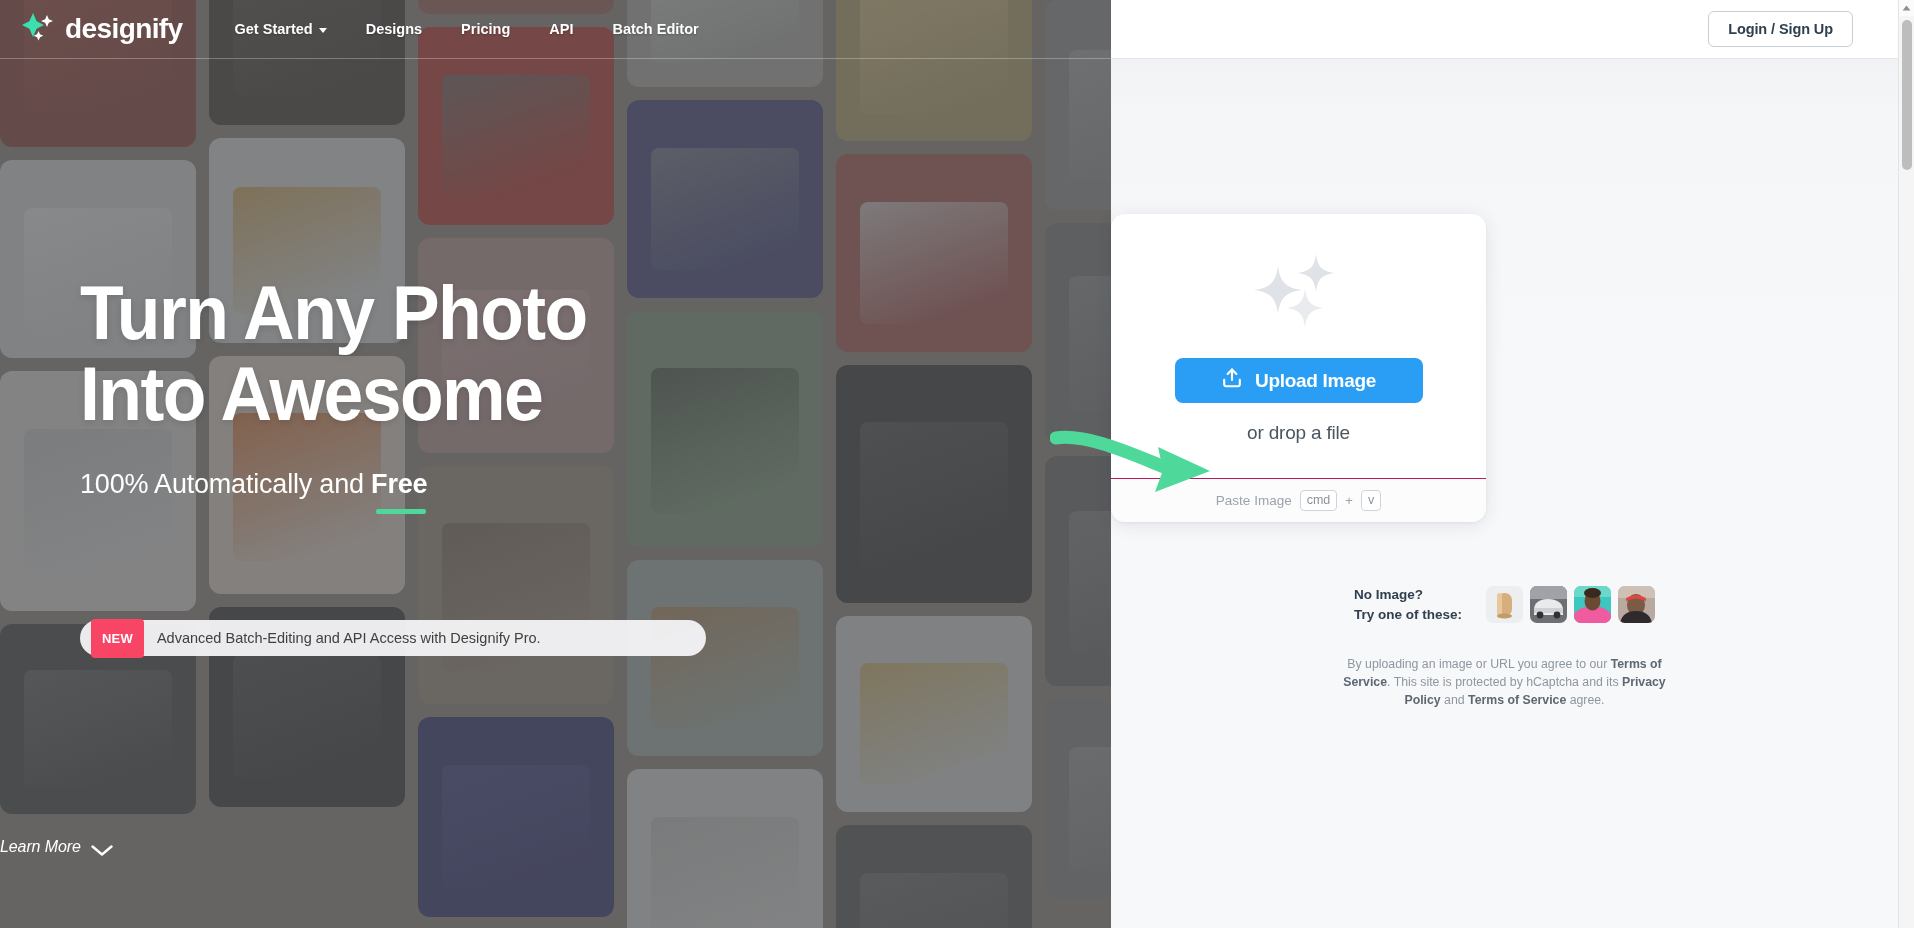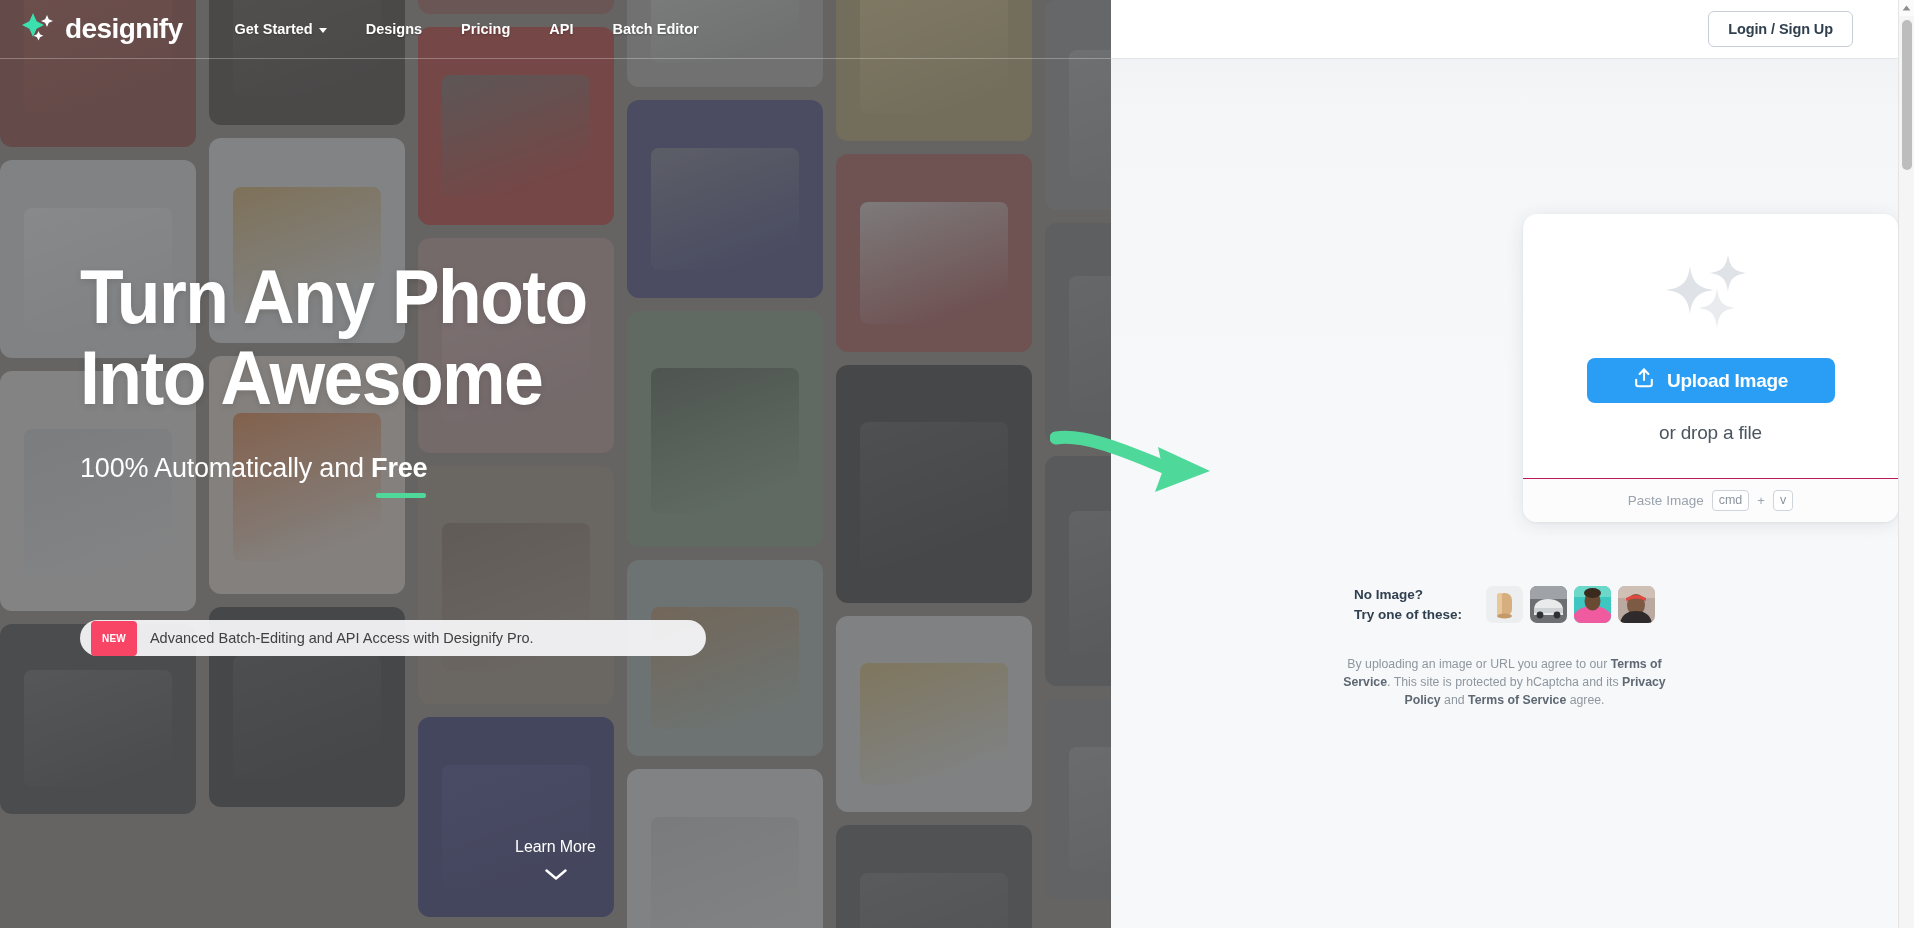--- a/index.html
+++ b/index.html
@@ -58,21 +58,21 @@
     display: flex; align-items: center; gap: 6px; cursor: pointer;
     white-space: nowrap; text-shadow: 0 1px 2px rgba(0,0,0,0.25);
   }
   .caret {
     width: 0; height: 0; border-left: 4.5px solid transparent;
     border-right: 4.5px solid transparent; border-top: 5px solid #ffffff;
     margin-top: 2px;
   }
 
   
-  #herotext { position: absolute; left: 80px; top: 256px; z-index: 25; }
+  #herotext { position: absolute; left: 80px; top: 272px; z-index: 25; }
   #headline {
     color: #ffffff; font-weight: 700; font-size: 76px; line-height: 1.07;
     letter-spacing: -1.6px; font-family: "Liberation Sans", sans-serif;
     transform: scaleX(0.94); transform-origin: left center;
     text-shadow: 0 2px 8px rgba(0,0,0,0.12);
   }
   #headline .l2 { display: block; }
   #subhead {
     margin-top: 34px; color: #ffffff; font-size: 27px; font-weight: 400;
     letter-spacing: -0.2px; position: relative; display: inline-block;
@@ -84,30 +84,31 @@
   }
 
   
   #newbanner {
     position: absolute; left: 80px; top: 620px; z-index: 25;
     width: 626px; height: 36px; border-radius: 18px;
     background: rgba(247,248,250,0.93);
     display: flex; align-items: center; padding-left: 11px; gap: 13px;
   }
   #newbadge {
-    background: #f94565; color: #fff; font-size: 10px; font-weight: 700;
+    background: #f94565; color: #fff; font-size: 13px; font-weight: 700;
     border-radius: 4px; padding: 12px 11px; letter-spacing: 0.2px;
   }
   #newtext { color: #404040; font-size: 14.5px; }
 
   
   #learnmore {
     position: absolute; left: 0; top: 838px; width: 1111px; z-index: 25;
-    display: flex; flex-direction: column; align-items: center; gap: 10px;
+    display: flex; align-items: center; gap: 10px;
     cursor: pointer;
+    font-style: italic;
   }
   #learnmore .lbl { color: #ffffff; font-size: 16px; letter-spacing: -0.1px; }
   #chev {
     width: 22px; height: 11px;
   }
 
   
   #arrow { position: absolute; left: 1050px; top: 430px; z-index: 26; }
 
   
@@ -121,21 +122,21 @@
     display: flex; align-items: center; justify-content: flex-end; padding-right: 45px;
   }
   #loginbtn {
     border: 1px solid #c9ced6; border-radius: 6px; background: #ffffff;
     color: #31404f; font-size: 14.5px; font-weight: 700; letter-spacing: -0.1px;
     padding: 9px 19px; cursor: pointer; font-family: "Liberation Sans", sans-serif;
   }
 
   #upcardwrap {
     position: absolute; left: 0; right: 0; top: 214px;
-    display: flex; flex-direction: column; align-items: flex-end;
+    display: flex; flex-direction: column; align-items: flex-start;
   }
   #upcard {
     width: 375px; background: #ffffff; border-radius: 14px;
     box-shadow: 0 3px 18px rgba(40,50,70,0.10), 0 1px 3px rgba(40,50,70,0.06);
     overflow: hidden;
   }
   #upbody { padding: 38px 0 34px; display: flex; flex-direction: column; align-items: center; }
   #sparkles { margin-bottom: 26px; }
   #uploadbtn {
     background: #2a9df4; color: #ffffff; border: none; border-radius: 8px;

